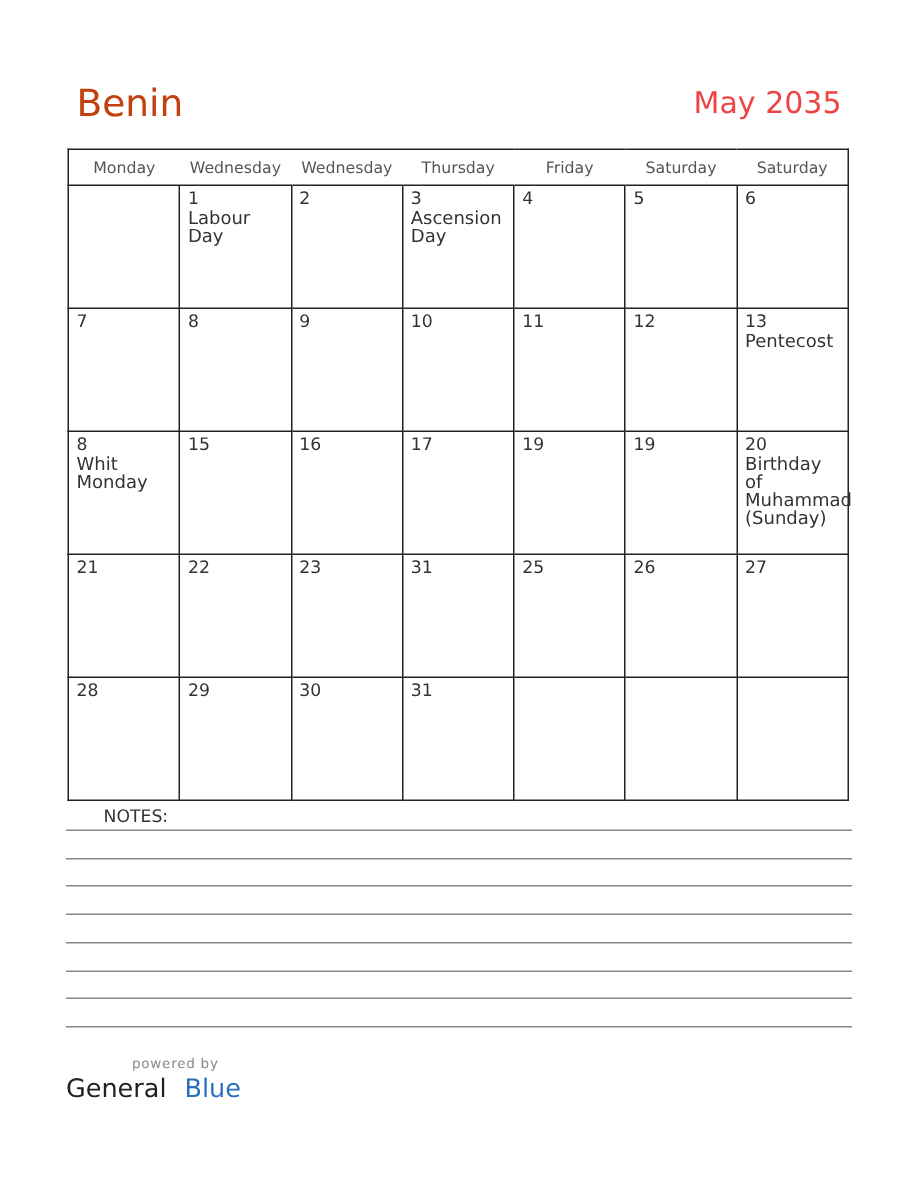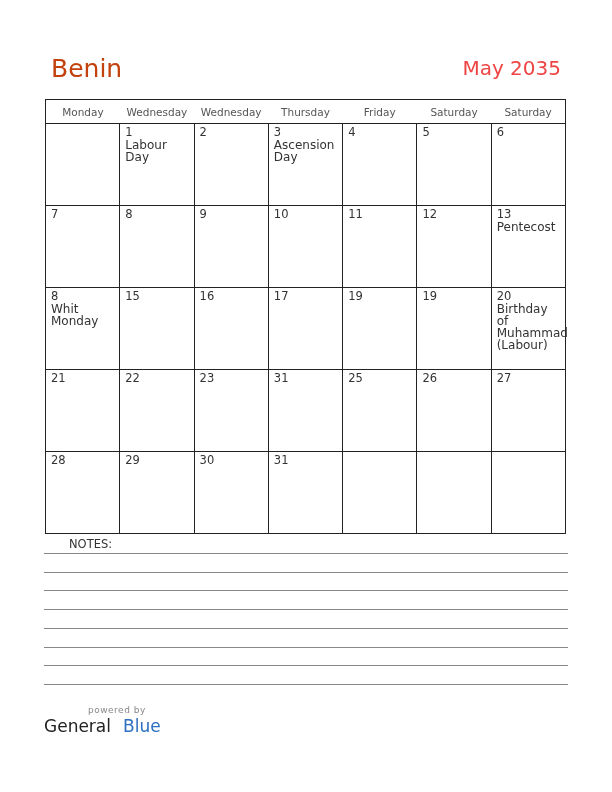--- a/index.html
+++ b/index.html
@@ -119,21 +119,21 @@
         <td>
           <div class="daynum">19</div>
           <div class="holiday"></div>
         </td>
         <td>
           <div class="daynum">19</div>
           <div class="holiday"></div>
         </td>
         <td>
           <div class="daynum">20</div>
-          <div class="holiday">Birthday of Muhammad (Labour)</div>
+          <div class="holiday">Birthday of Muhammad (Sunday)</div>
         </td>
       </tr>
       <tr>
         <td>
           <div class="daynum">21</div>
           <div class="holiday"></div>
         </td>
         <td>
           <div class="daynum">22</div>
           <div class="holiday"></div>

